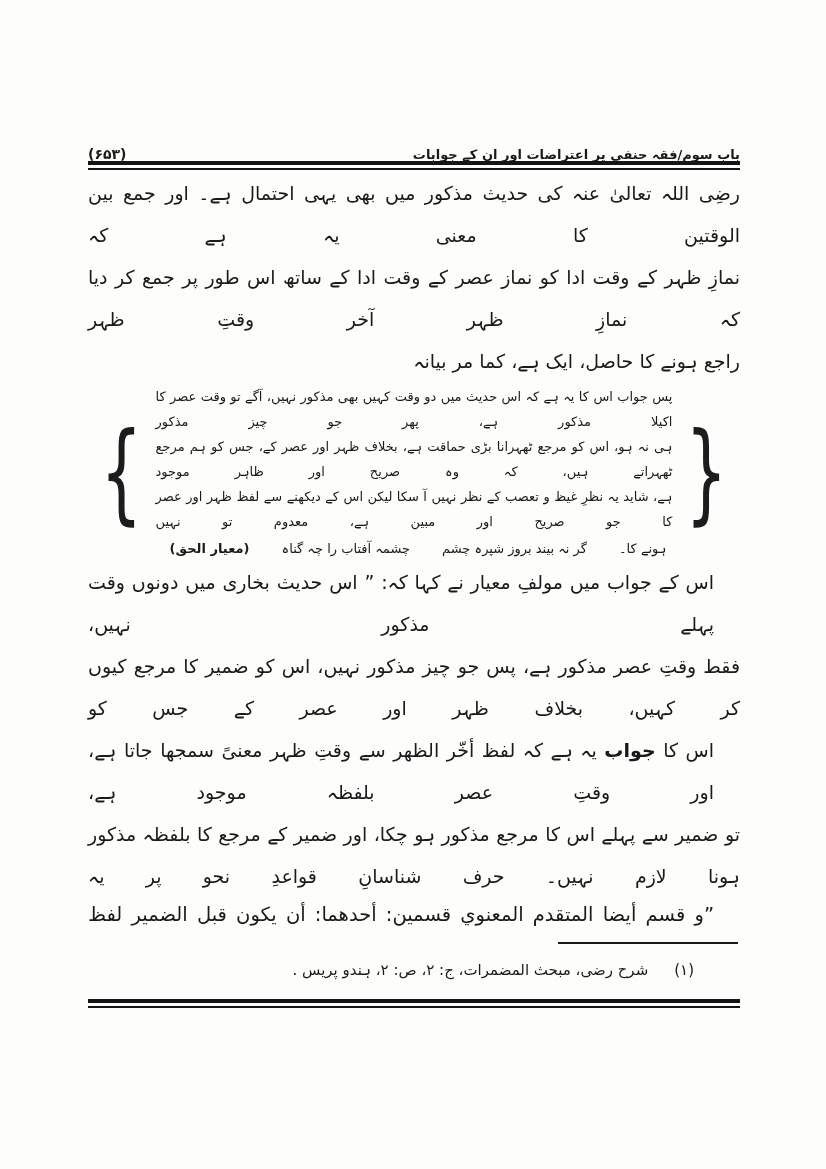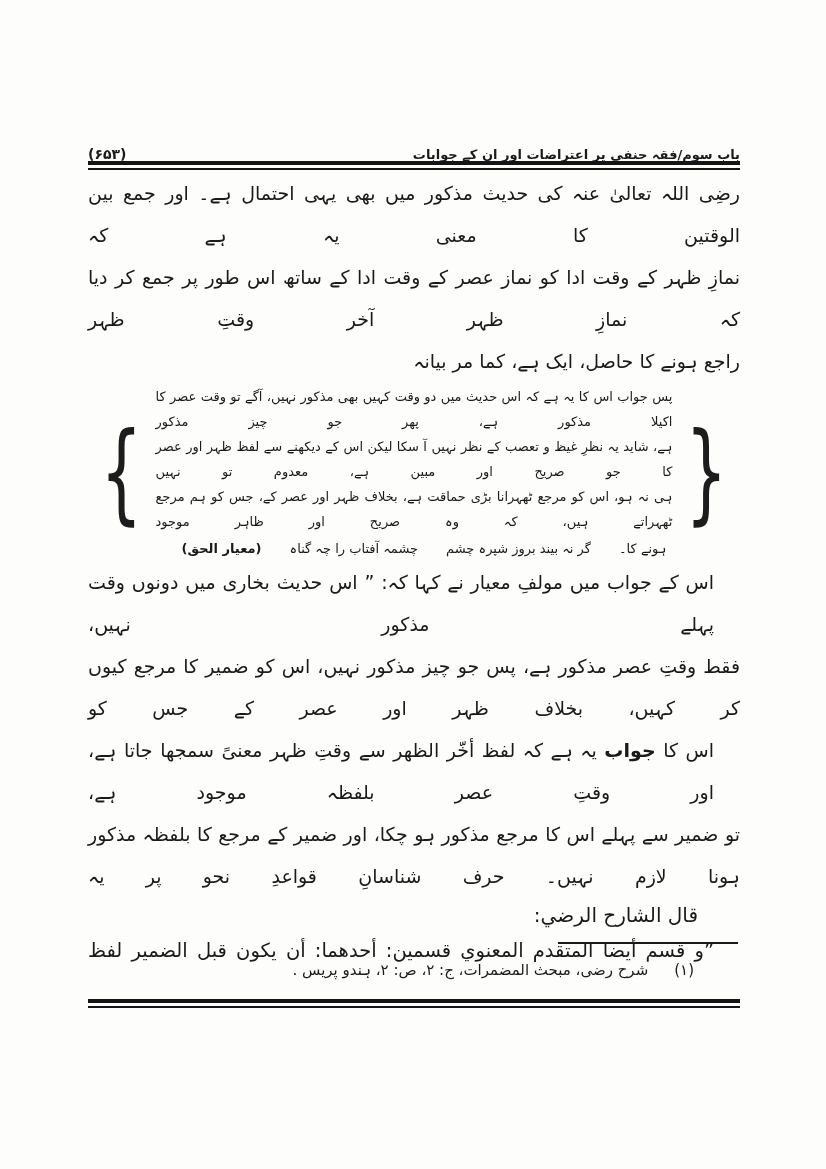--- a/index.html
+++ b/index.html
@@ -30,21 +30,21 @@
   
   .inset{display:flex;align-items:center;margin:2px 4px 0 4px;}
   .brace{
     font-size:92px;line-height:1;font-weight:normal;color:#1c1c1c;
     transform:scaleX(.72) scaleY(1.18);flex:0 0 auto;user-select:none;
   }
   .inset-body{flex:1 1 auto;padding:0 5px;font-size:13px;line-height:25px;}
   .inset-last{display:flex;align-items:baseline;justify-content:space-between;padding:2px 6px 0 14px;text-align-last:auto;}
   .inset-last .lead{font-weight:normal;}
   .inset-last .verse{letter-spacing:0;}
-  .inset-last .attrib{font-weight:bold;margin-left:12px;}
+  .inset-last .attrib{font-weight:bold;}
 
   
   .lead-line{font-size:19px;line-height:42px;text-align:justify;text-align-last:justify;padding-right:26px;}
   .lead-line .boldword{font-weight:bold;}
   .qal{font-size:20px;line-height:36px;text-align:right;text-align-last:right;padding-right:42px;font-weight:500;}
   .arabic{font-size:19.5px;line-height:35px;}
 
   
   .fn-sep{position:absolute;left:558px;top:942px;width:180px;border-top:2px solid #1a1a1a;height:0;}
   .footnote{
@@ -70,22 +70,22 @@
         <div class="line" style="text-align-last: justify;">رضِی اللہ تعالیٰ عنہ کی حدیث مذکور میں بھی یہی احتمال ہے۔ اور جمع بین الوقتین کا معنی یہ ہے کہ</div>
         <div class="line" style="text-align-last: justify;">نمازِ ظہر کے وقت ادا کو نماز عصر کے وقت ادا کے ساتھ اس طور پر جمع کر دیا کہ نمازِ ظہر آخر وقتِ ظہر</div>
         <div class="line" style="text-align-last: right;">راجع ہونے کا حاصل، ایک ہے، کما مر بیانہ</div>
       </div>
 
     <div class="inset">
       <span class="brace">{</span>
       <div class="inset-body">
         <div>
             <div class="line" style="text-align-last: justify;">پس جواب اس کا یہ ہے کہ اس حدیث میں دو وقت کہیں بھی مذکور نہیں، آگے تو وقت عصر کا اکیلا مذکور ہے، پھر جو چیز مذکور</div>
+            <div class="line" style="text-align-last: justify;">ہی نہ ہو، اس کو مرجع ٹھہرانا بڑی حماقت ہے، بخلاف ظہر اور عصر کے، جس کو ہم مرجع ٹھہراتے ہیں، کہ وہ صریح اور ظاہر موجود</div>
             <div class="line" style="text-align-last: justify;">ہے، شاید یہ نظرِ غیظ و تعصب کے نظر نہیں آ سکا لیکن اس کے دیکھنے سے لفظ ظہر اور عصر کا جو صریح اور مبین ہے، معدوم تو نہیں</div>
-            <div class="line" style="text-align-last: justify;">ہی نہ ہو، اس کو مرجع ٹھہرانا بڑی حماقت ہے، بخلاف ظہر اور عصر کے، جس کو ہم مرجع ٹھہراتے ہیں، کہ وہ صریح اور ظاہر موجود</div>
           </div>
         <div class="inset-last">
           <span class="lead">ہونے کا۔</span>
           <span class="verse" lang="fa">گر نہ بیند بروز شپرہ چشم</span>
           <span class="verse" lang="fa">چشمہ آفتاب را چہ گناہ</span>
           <span class="attrib">(معیار الحق)</span>
         </div>
       </div>
       <span class="brace">}</span>
     </div>
@@ -97,21 +97,20 @@
 
     <div class="para">
       <div class="lead-line">
         <span>اس کا </span><span class="boldword">جواب</span><span> یہ ہے کہ لفظ أخّر الظھر سے وقتِ ظہر معنیً سمجھا جاتا ہے، اور وقتِ عصر بلفظہ موجود ہے،</span>
       </div>
       <div>
           <div class="line" style="text-align-last: justify;">تو ضمیر سے پہلے اس کا مرجع مذکور ہو چکا، اور ضمیر کے مرجع کا بلفظہ مذکور ہونا لازم نہیں۔ حرف شناسانِ قواعدِ نحو پر یہ</div>
         </div>
     </div>
 
-    <div class="qal" lang="ar">قال الشارح الرضي:</div>
 
     <div class="para arabic" lang="ar">
         <div class="line" style="text-align-last: justify; padding-right: 26px;">”و قسم أيضا المتقدم المعنوي قسمين: أحدهما: أن يكون قبل الضمير لفظ</div>
       </div>
 
   </div>
 
   <div class="fn-sep"></div>
 
   <div class="column footnote" lang="ur">

